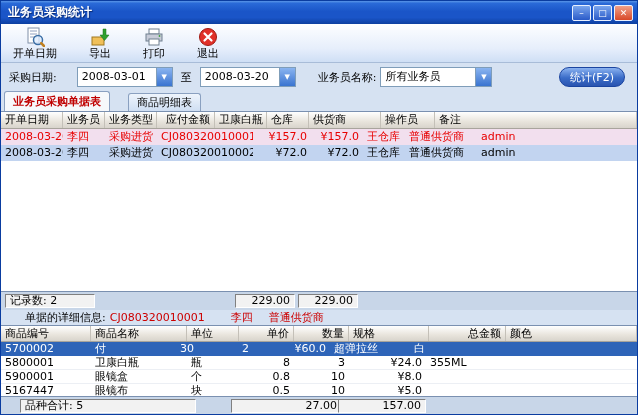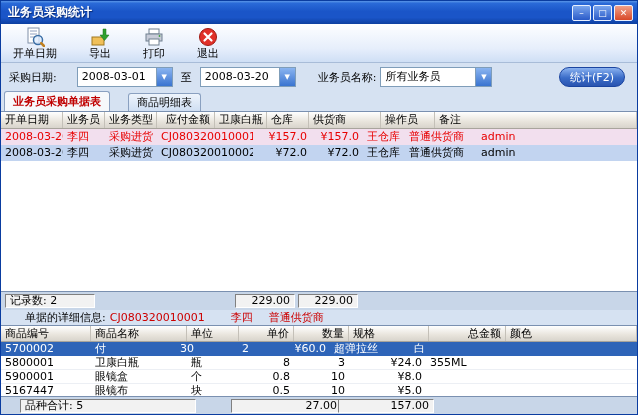--- a/index.html
+++ b/index.html
@@ -94,21 +94,21 @@
   .detail-info { height:15px; flex:0 0 15px; display:flex; align-items:center; padding:0 24px;
                  white-space:nowrap; }
   .di-red { color:#cc0000; }
   .di-doc { margin-left:4px; }
   .di-name { margin-left:26px; }
   .di-supplier { margin-left:16px; }
 
   .dfooter { height:17px; flex:0 0 17px; background:#c8d6e8; position:relative; }
   .fbox-total { left:3px; width:176px;margin-left:16px; }
   .fbox-qty { left:230px; width:111px; text-align:right; }
-  .fbox-amount { left:337px; width:96px; text-align:right; }
+  .fbox-amount { left:337px; width:88px; text-align:right; }
 </style>
 </head>
 <body>
 
 <div class="window">
 
   <div class="titlebar">
     <span class="title-text">业务员采购统计</span>
     <div class="winbtn">–</div>
     <div class="winbtn">□</div>

